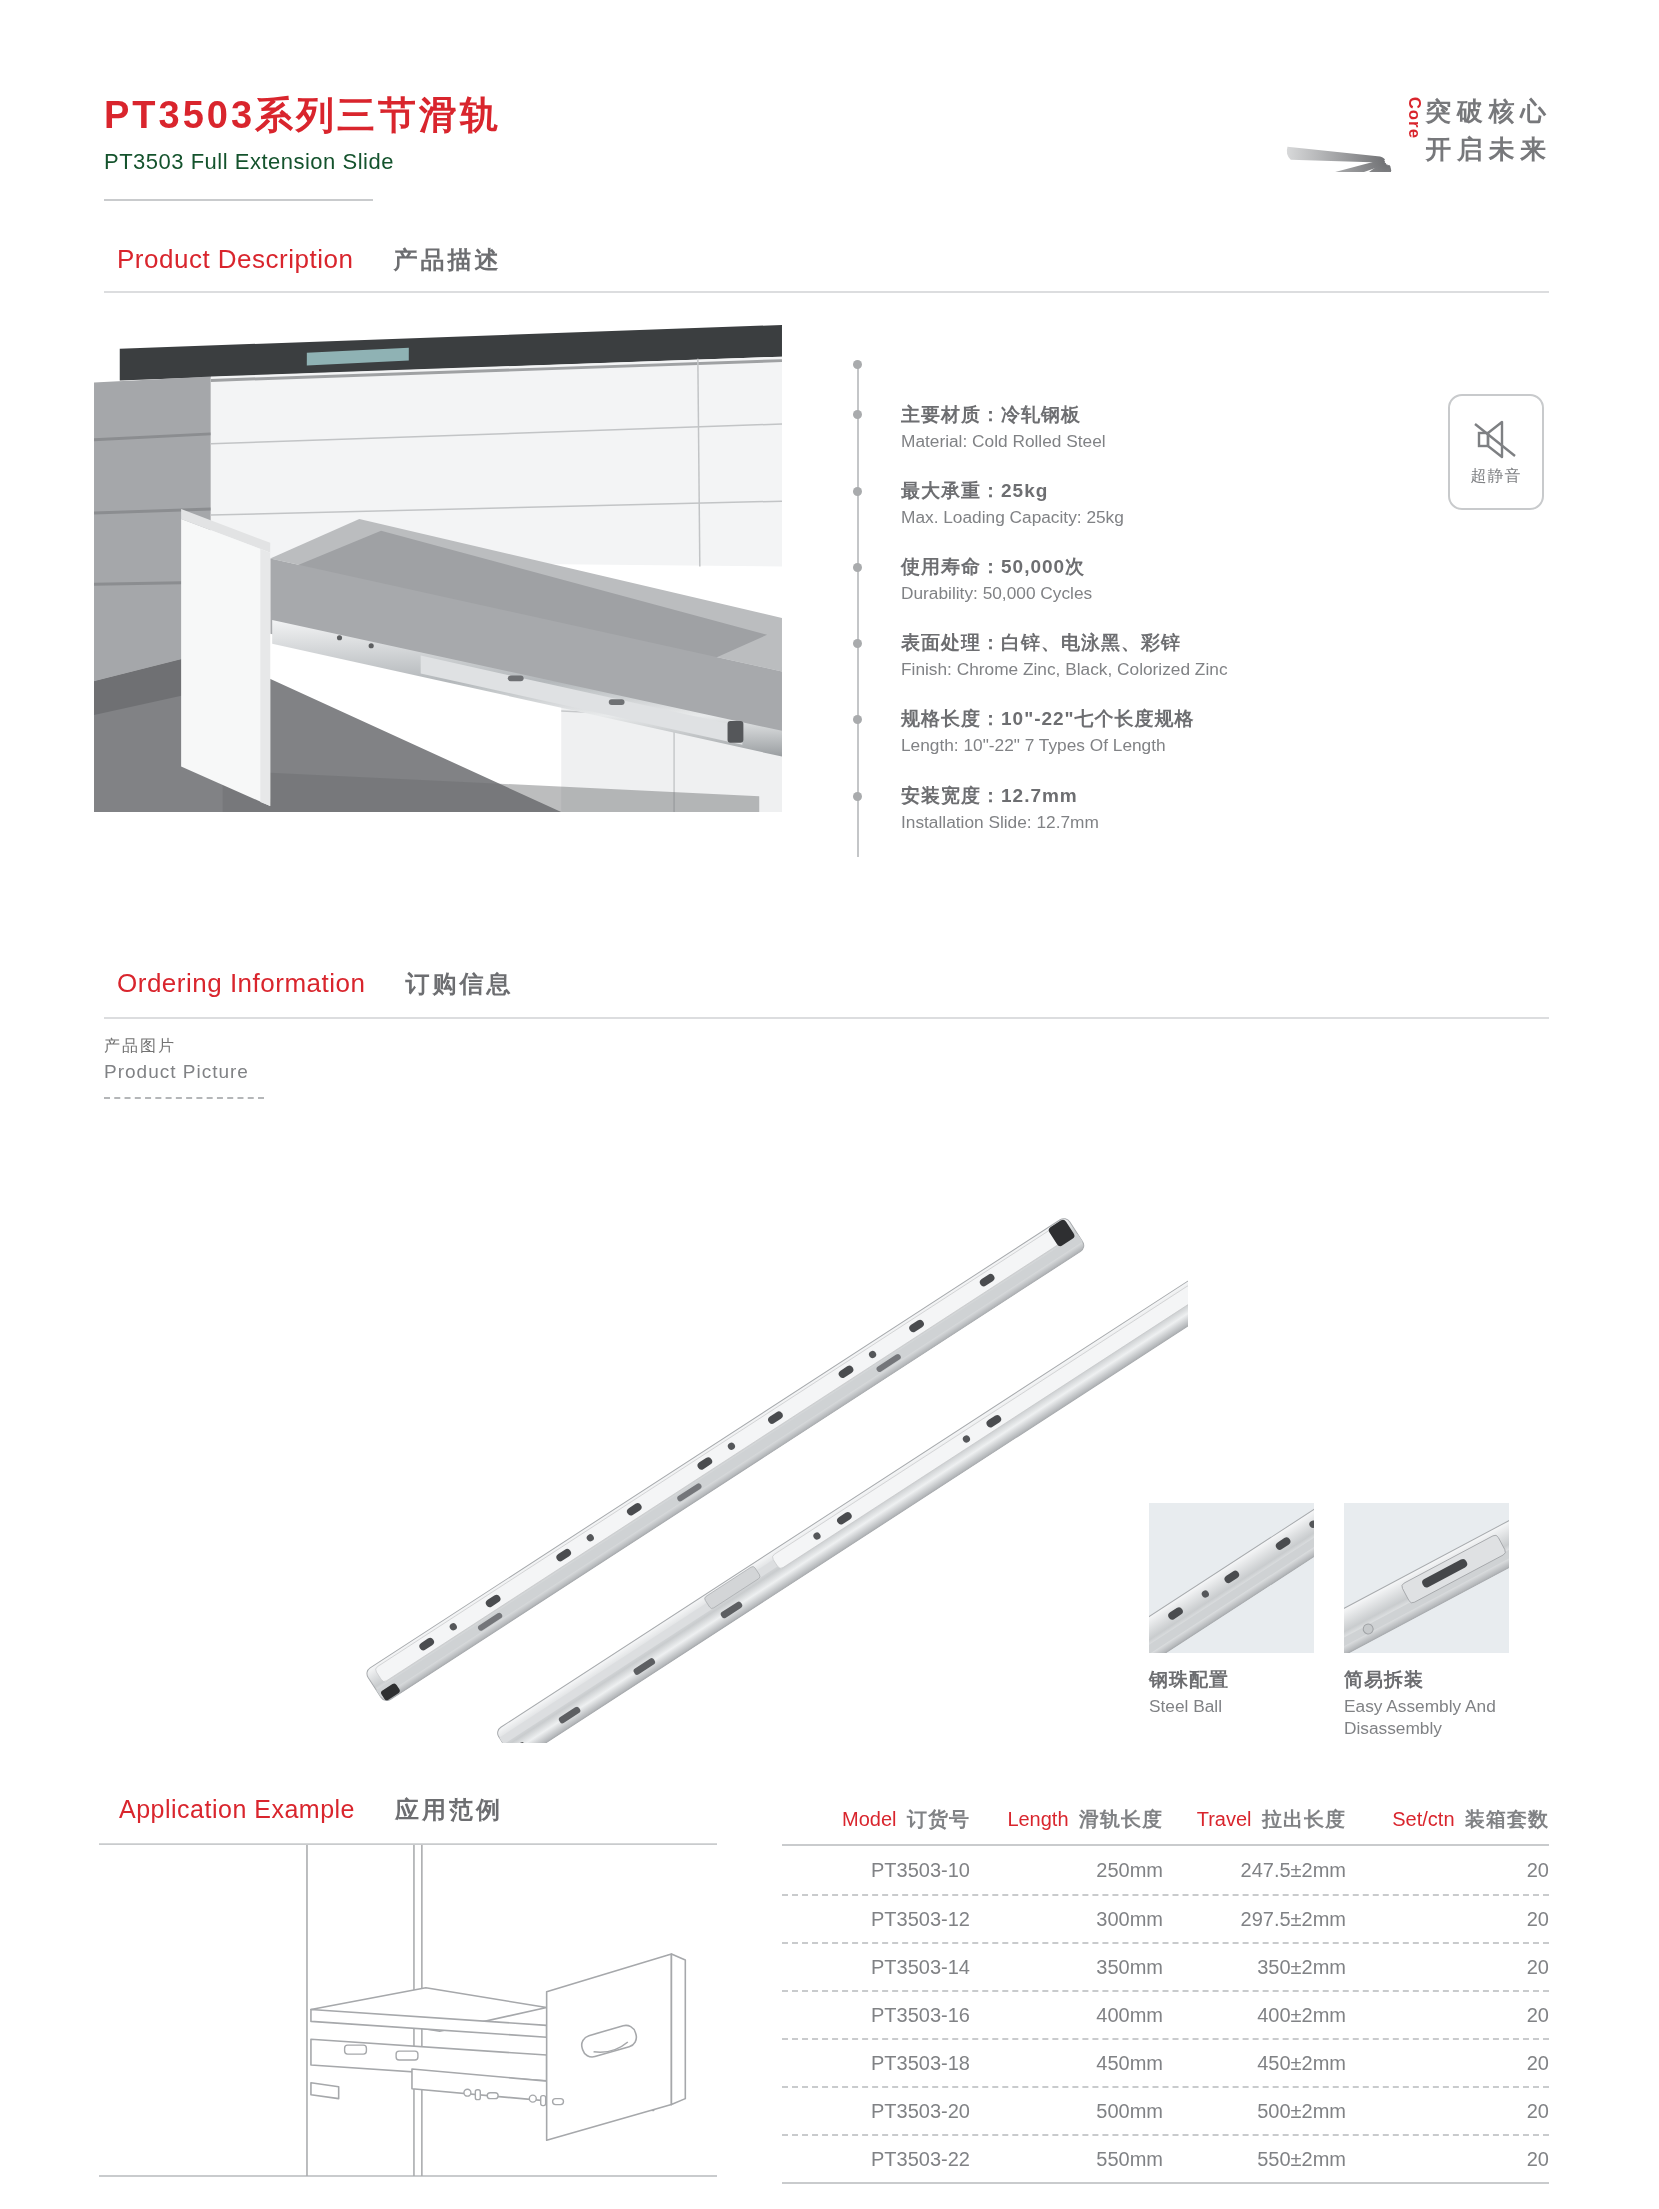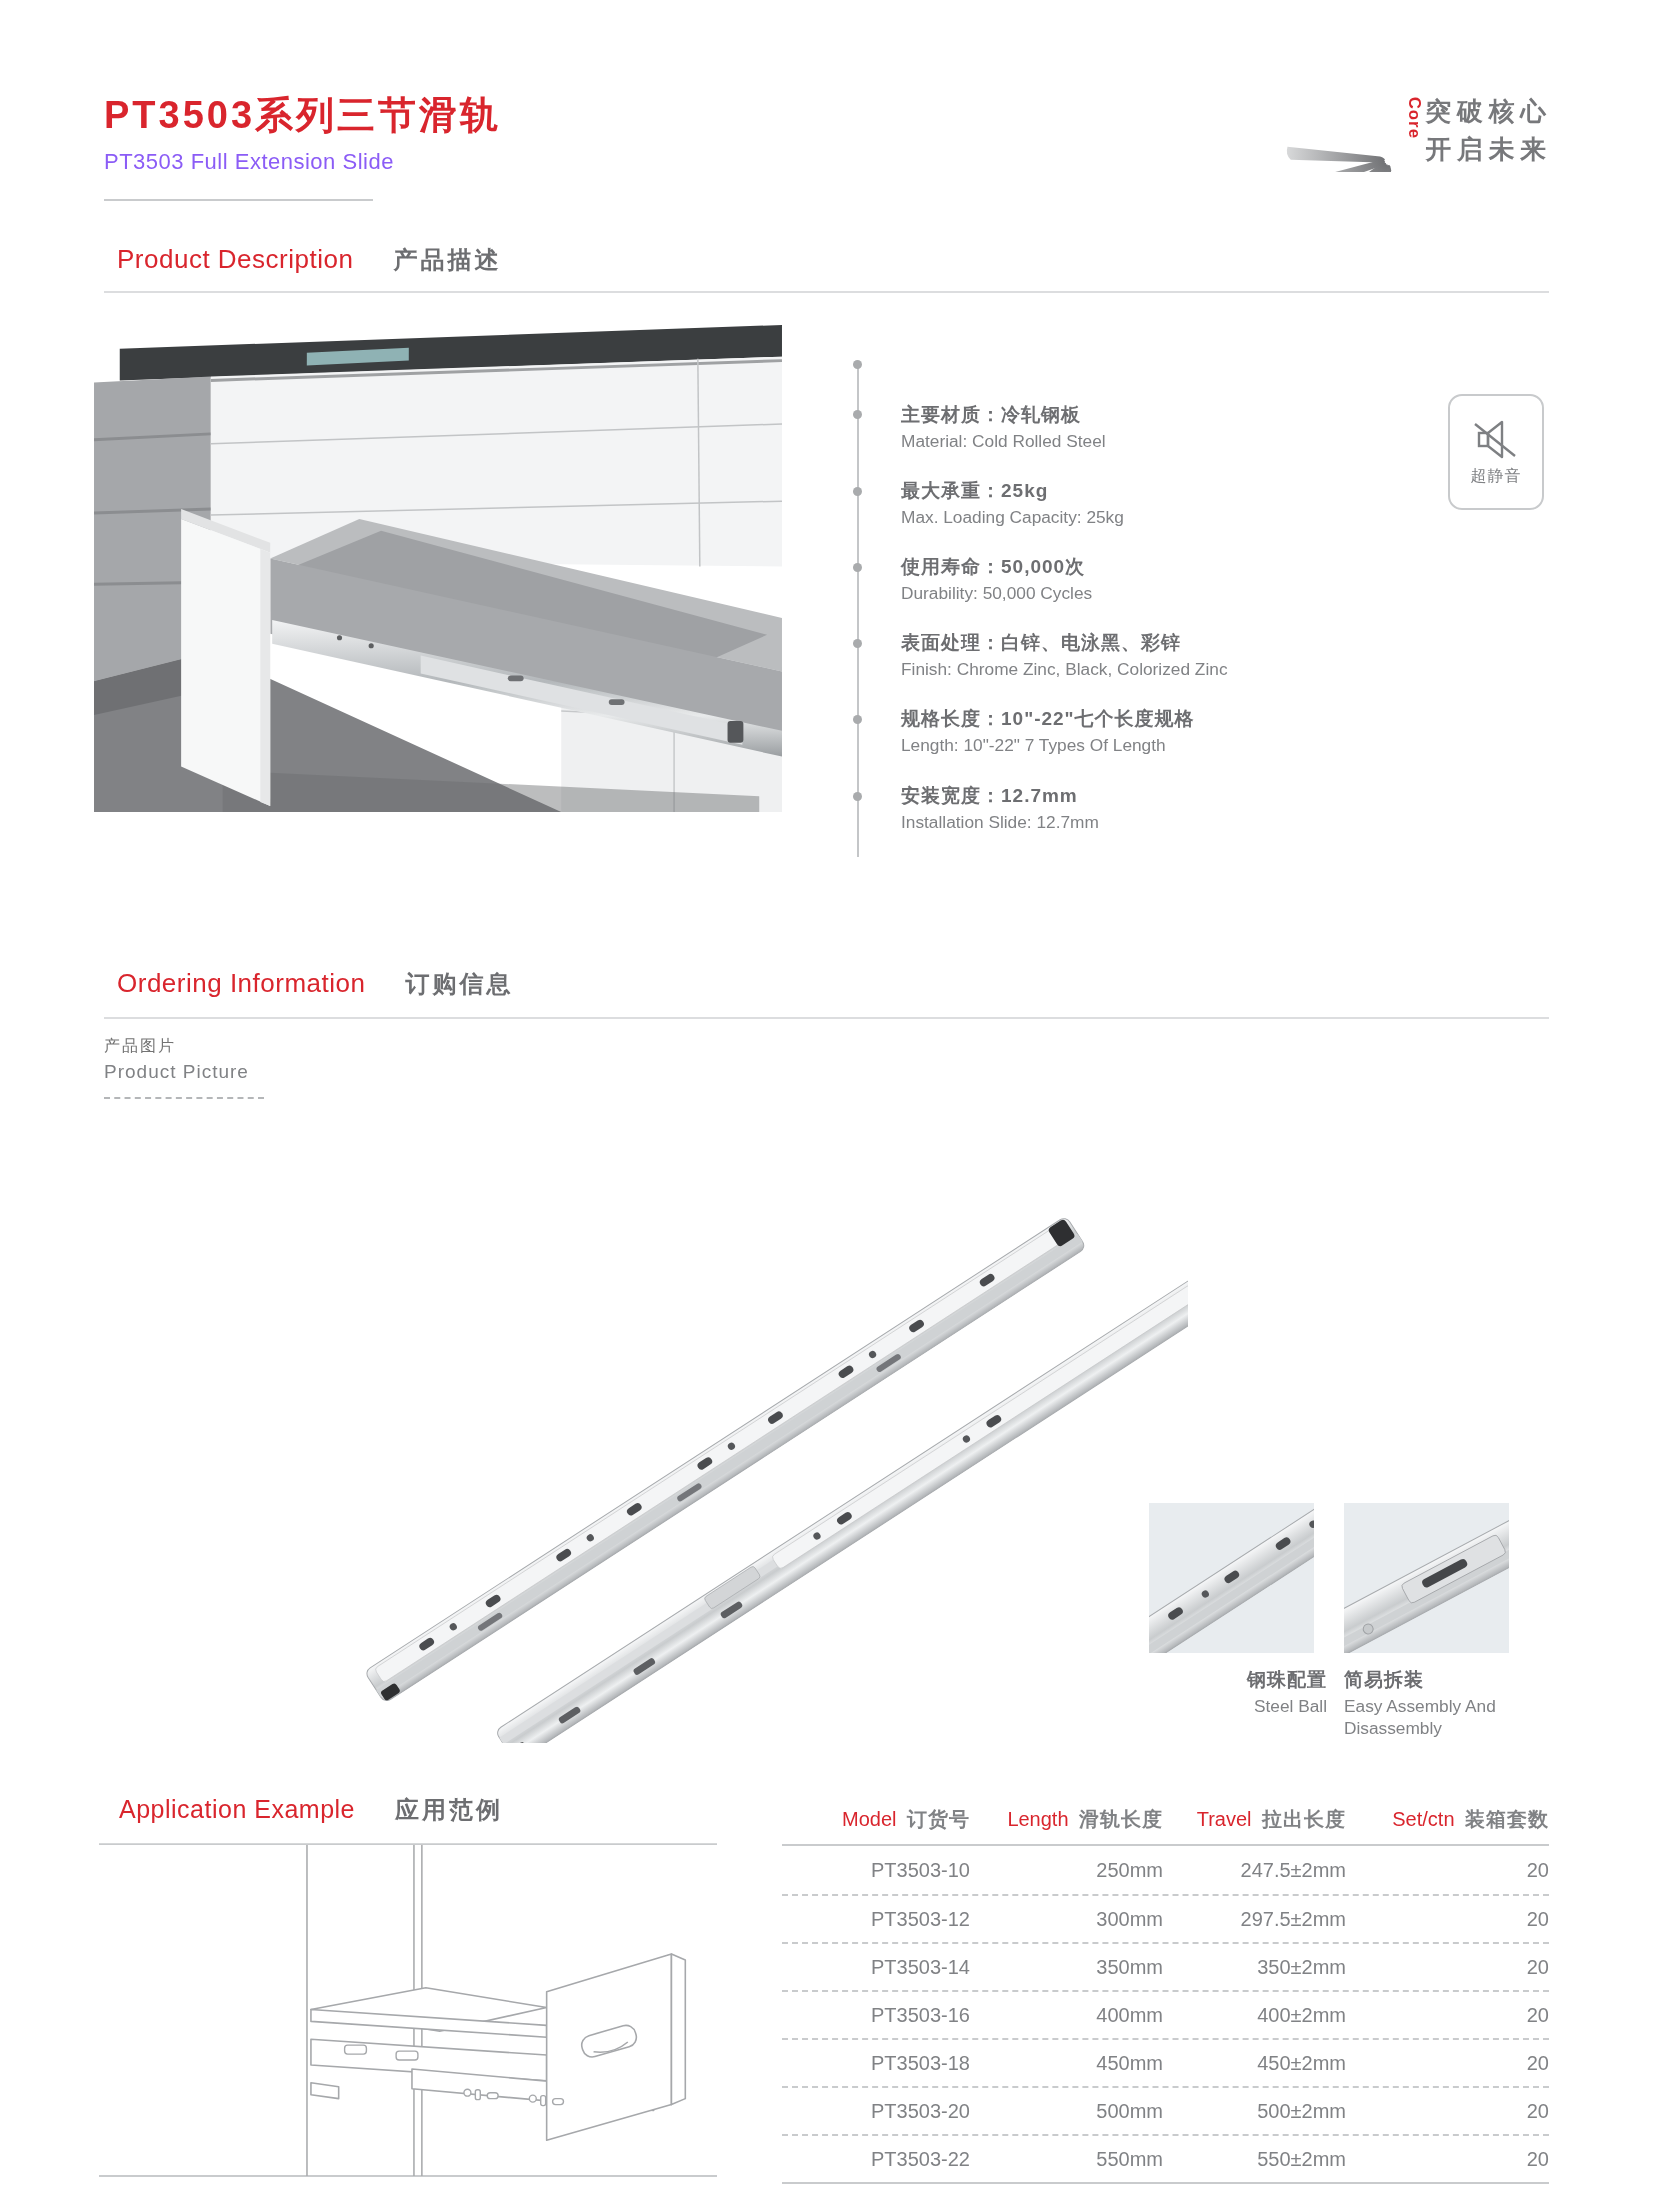--- a/index.html
+++ b/index.html
@@ -4,21 +4,21 @@
 <style>
   html,body{margin:0;padding:0;background:#e9e9e9;}
   .page{
     position:relative;width:1659px;height:2210px;background:#ffffff;
     font-family:"Liberation Sans","DejaVu Sans",sans-serif;overflow:hidden;
     color:#808285;
   }
   .abs{position:absolute;}
   
   .title-zh{font-size:38px;font-weight:700;color:#d9252d;letter-spacing:3px;line-height:1.1;}
-  .title-en{font-size:22px;color:#8b5cf6;margin-top:12px;letter-spacing:0.5px;}
+  .title-en{font-size:22px;color:#14532d;margin-top:12px;letter-spacing:0.5px;}
   .title-rule{width:269px;height:2px;background:#c9cbcd;margin-top:24px;}
   
   .sec-head{display:flex;align-items:baseline;gap:40px;}
   .sec-en{font-size:26px;color:#d9252d;letter-spacing:0.5px;}
   .sec-zh{font-size:24px;font-weight:700;color:#6d6e71;letter-spacing:3px;}
   .sec-rule{height:2px;background:#dcdddf;width:1445px;}
   
   .spec-rail{position:absolute;left:6px;top:6px;width:2px;height:493px;background:#c4c6c8;}
   .spec-dot{position:absolute;left:2px;width:9px;height:9px;border-radius:50%;background:#a9abad;}
   .spec-item{position:absolute;left:50px;white-space:nowrap;}
@@ -245,21 +245,21 @@
       <circle cx="560" cy="12" r="3.6" fill="#55575a"></circle>
       <rect x="585" y="8" width="16" height="8" rx="4" fill="#4a4c4f"></rect>
       <rect x="60" y="24" width="24" height="7" rx="3" fill="#5d5f62"></rect>
       <rect x="150" y="24" width="24" height="7" rx="3" fill="#5d5f62"></rect>
       <rect x="255" y="24" width="24" height="7" rx="3" fill="#5d5f62"></rect>
       <rect x="2" y="24" width="16" height="12" rx="3" fill="#2e2f31"></rect>
       <rect x="250" y="2" width="60" height="14" rx="3" fill="#d3d5d7" stroke="#9fa2a5" stroke-width=".6"></rect>
     </g>
   </svg>
 
-  <div class="abs" style="left:1149px;top:1503px;width:178px;text-align:right;">
+  <div class="abs" style="left:1149px;top:1503px;width:178px;">
     <div class="thumb">
       <svg width="165" height="150" viewBox="0 0 167 152">
         <rect width="167" height="152" fill="#e8ecef"></rect>
         <g transform="translate(-20,128) rotate(-33)">
           <rect x="0" y="0" width="260" height="40" rx="6" fill="url(#slideMetal)" stroke="#a7aaad"></rect>
           <rect x="0" y="24" width="260" height="8" fill="#cfd2d4"></rect>
           <rect x="40" y="8" width="16" height="8" rx="4" fill="#4a4c4f"></rect>
           <circle cx="84" cy="12" r="3.6" fill="#55575a"></circle>
           <rect x="108" y="8" width="16" height="8" rx="4" fill="#4a4c4f"></rect>
           <rect x="170" y="8" width="16" height="8" rx="4" fill="#4a4c4f"></rect>

